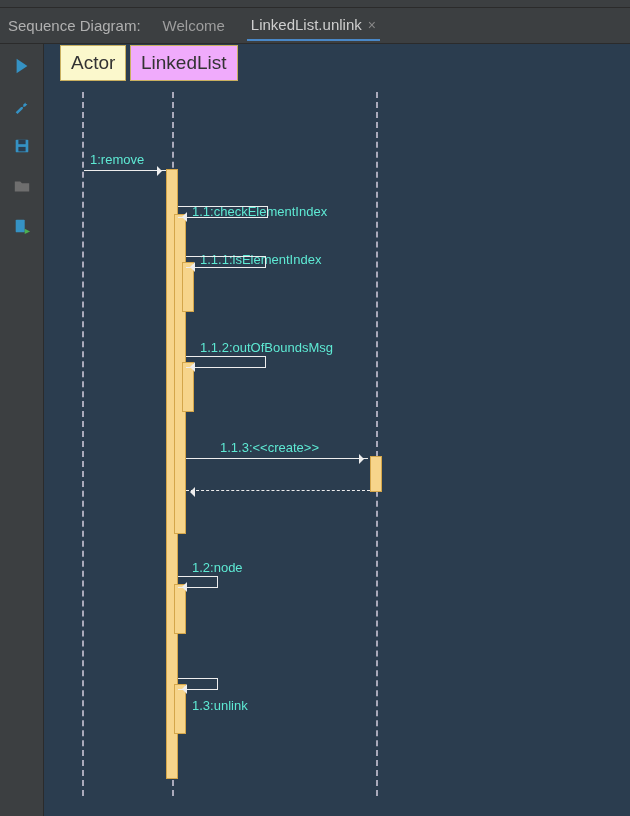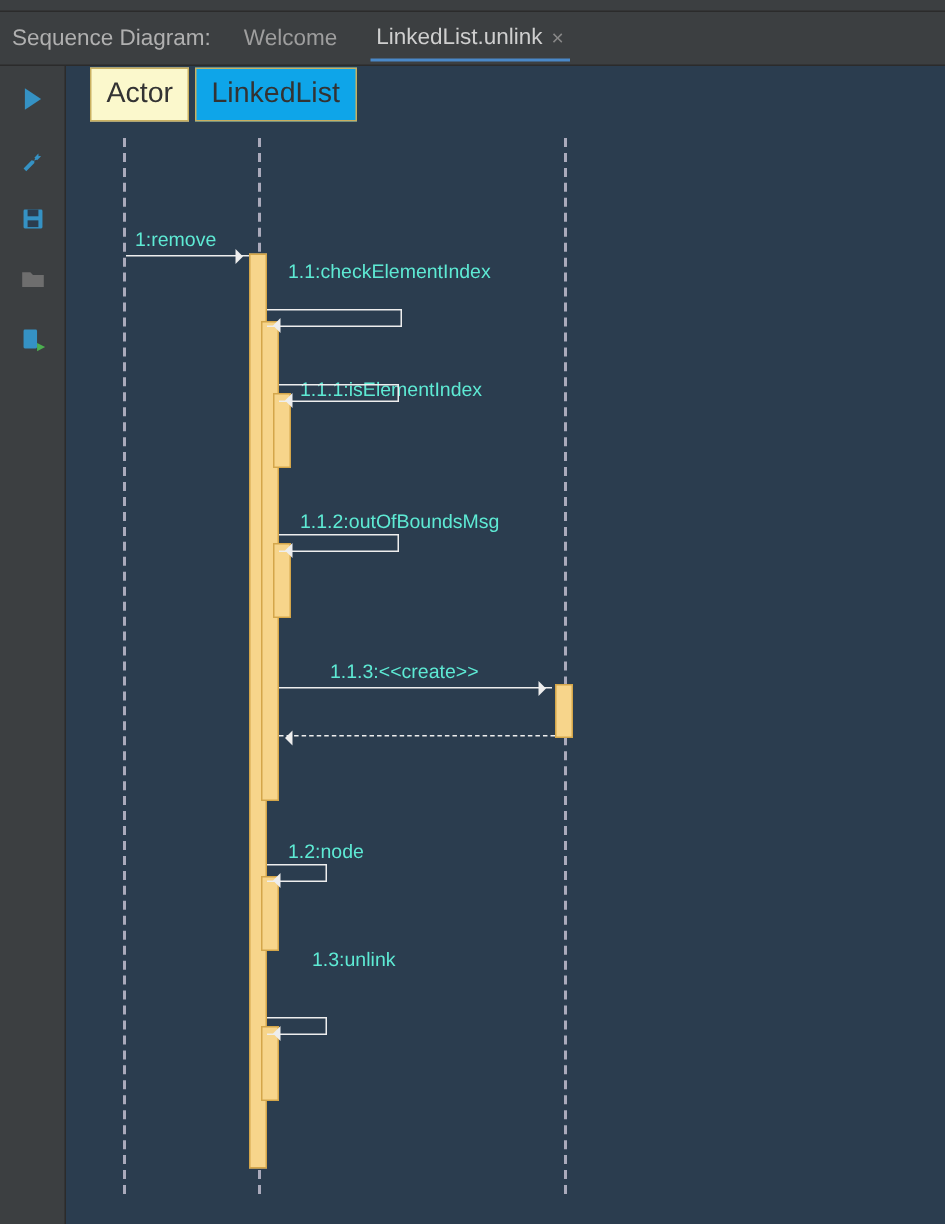--- a/index.html
+++ b/index.html
@@ -77,21 +77,21 @@
   font-size: 19px;
   text-align: center;
   color: #333;
 }
 .participant.actor {
   left: 16px;
   background: #fbf8cc;
 }
 .participant.linkedlist {
   left: 86px;
-  background: #0ea5e9;
+  background: #f0abfc;
   text-align: right;
 }
 .participant.exception {
   left: 220px;
   background: #f9cfcf;
   border-color: #d99;
   padding: 6px 14px;
 }
 
 .lifeline {
@@ -216,32 +216,32 @@
     <div class="activation" style="left:138px; top:218px; width:12px; height:50px;"></div>
     <div class="activation" style="left:138px; top:318px; width:12px; height:50px;"></div>
     <div class="activation" style="left:130px; top:540px; width:12px; height:50px;"></div>
     <div class="activation" style="left:130px; top:640px; width:12px; height:50px;"></div>
 
     <div class="activation" style="left:326px; top:412px; width:12px; height:36px;"></div>
 
     <div class="msg-label" style="left:46px; top:108px;">1:remove</div>
     <div class="arrow" style="left:40px; top:126px; width:82px;"></div>
 
-    <div class="msg-label" style="left:148px; top:129px;">1.1:checkElementIndex</div>
+    <div class="msg-label" style="left:148px; top:160px;">1.1:checkElementIndex</div>
     <div class="selfcall" style="left:134px; top:162px; width:90px; height:12px;"></div>
 
     <div class="msg-label" style="left:156px; top:208px;">1.1.1:isElementIndex</div>
     <div class="selfcall" style="left:142px; top:212px; width:80px; height:12px;"></div>
 
     <div class="msg-label" style="left:156px; top:296px;text-align:center;">1.1.2:outOfBoundsMsg</div>
     <div class="selfcall" style="left:142px; top:312px; width:80px; height:12px;"></div>
 
     <div class="msg-label" style="left:176px; top:396px;">1.1.3:&lt;&lt;create&gt;&gt;</div>
     <div class="arrow" style="left:142px; top:414px; width:182px;"></div>
     <div class="arrow dashed left" style="left:142px; top:446px; width:184px;"></div>
 
     <div class="msg-label" style="left:148px; top:516px;">1.2:node</div>
     <div class="selfcall" style="left:134px; top:532px; width:40px; height:12px;"></div>
 
-    <div class="msg-label" style="left:148px; top:588px;margin-left:16px;">1.3:unlink</div>
+    <div class="msg-label" style="left:148px; top:654px;">1.3:unlink</div>
     <div class="selfcall" style="left:134px; top:634px; width:40px; height:12px;"></div>
   </div>
 </div>
 
 </body></html>

